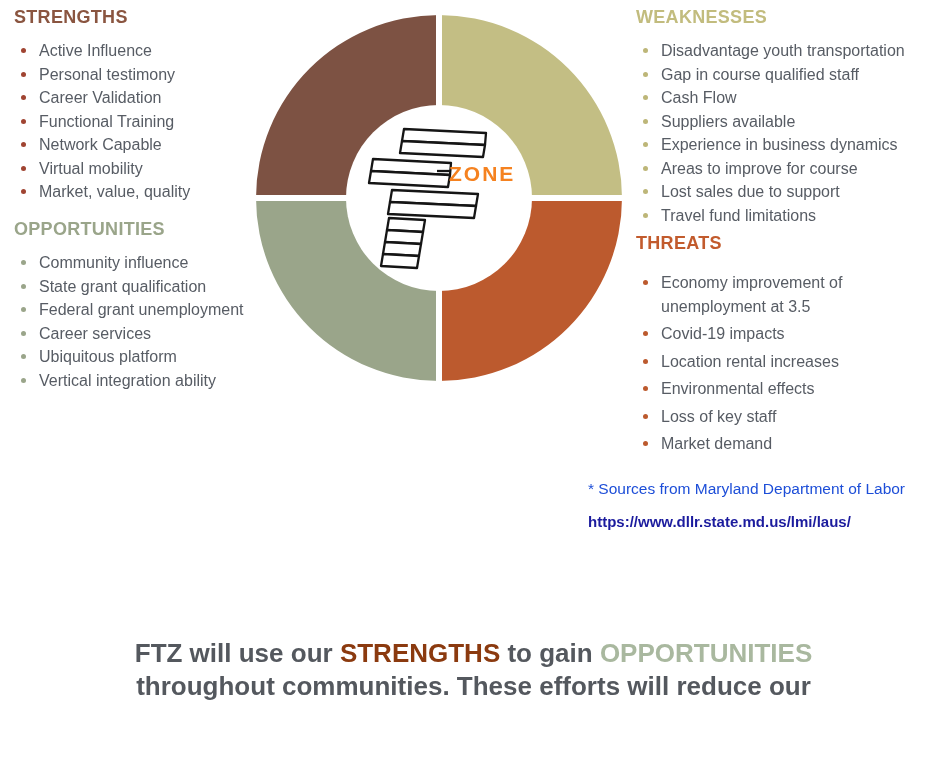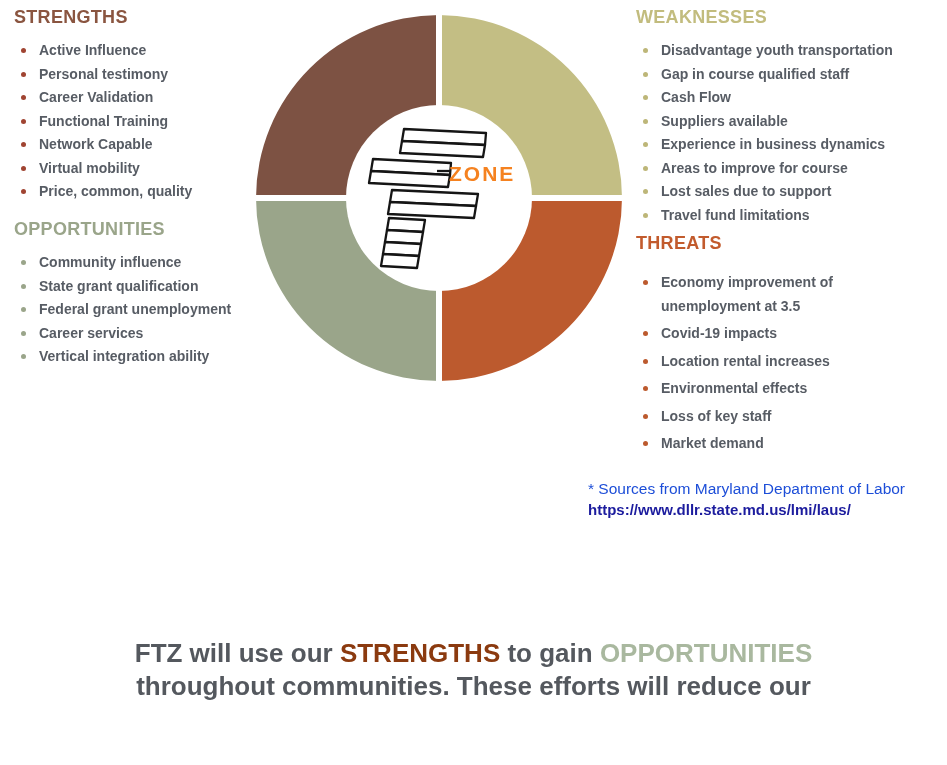--- a/index.html
+++ b/index.html
@@ -5,23 +5,22 @@
   * { margin:0; padding:0; box-sizing:border-box; }
   body { background:#ffffff; font-family:"Liberation Sans", sans-serif; }
   .canvas {
     position:relative; width:947px; height:765px; background:#ffffff;
     margin:0 auto; overflow:hidden;
   }
   .panel { position:absolute; }
   .panel h2 { font-size:18px; font-weight:bold; letter-spacing:0.3px; margin:0 0 11px 0; }
   .panel ul { list-style:none; }
   .panel li {
-    position:relative; padding-left:25px; font-size:14px; line-height:23.5px;
+    position:relative; padding-left:25px; font-size:16px; line-height:23.5px;
     color:#575C64;
-    font-weight:bold;
   }
   .panel li::before {
     content:""; position:absolute; left:7px; top:9px; width:5px; height:5px;
     border-radius:50%; background:currentColor;
   }
   .panel li span { color:#575C64; }
   
   .strengths h2     { color:#8A5540; }
   .strengths li     { color:#A04432; }
   .weaknesses h2    { color:#C2BC7E; }
@@ -33,21 +32,21 @@
 
   .pos-strengths     { left:14px;  top:7px;   width:255px; }
   .pos-opportunities { left:14px;  top:219px; width:265px; }
   .pos-weaknesses    { left:636px; top:7px;   width:308px; }
   .pos-threats       { left:636px; top:233px; width:250px; }
 
   .donut-wrap { position:absolute; left:253px; top:12px; width:372px; height:372px; }
 
   .source-block { position:absolute; left:588px; top:478px; width:350px; }
   .source-note { font-size:15.5px; color:#1d4ed8; line-height:21px; }
-  .source-link { font-size:15px; font-weight:bold; color:#1C1C9E; text-decoration:none; line-height:22px; display:inline-block; }
+  .source-link { font-size:15px; font-weight:bold; color:#1C1C9E; text-decoration:none; line-height:22px; display:inline-block;margin-top:12px; }
 
   .summary {
     position:absolute; left:0; top:637px; width:947px; text-align:center;
     font-size:26px; font-weight:bold; line-height:33px; color:#54585E;
   }
   .seg-gray          { color:#54585E; }
   .seg-strengths     { color:#8B3A0F; }
   .seg-opportunities { color:#A9B89F; }
   .seg-weaknesses    { color:#C5C083; }
   .seg-threats       { color:#BF4F16; }
@@ -59,31 +58,32 @@
 
   <div class="panel strengths pos-strengths">
     <h2>STRENGTHS</h2>
     <ul>
       <li><span>Active Influence</span></li>
       <li><span>Personal testimony</span></li>
       <li><span>Career Validation</span></li>
       <li><span>Functional Training</span></li>
       <li><span>Network Capable</span></li>
       <li><span>Virtual mobility</span></li>
-      <li><span>Price, common, quality</span></li>
+      <li><span>Market, value, quality</span></li>
     </ul>
   </div>
 
   <div class="panel opportunities pos-opportunities">
     <h2>OPPORTUNITIES</h2>
     <ul>
       <li><span>Community influence</span></li>
       <li><span>State grant qualification</span></li>
       <li><span>Federal grant unemployment</span></li>
       <li><span>Career services</span></li>
+      <li><span>Ubiquitous platform</span></li>
       <li><span>Vertical integration ability</span></li>
     </ul>
   </div>
 
   <div class="panel weaknesses pos-weaknesses">
     <h2>WEAKNESSES</h2>
     <ul>
       <li><span>Disadvantage youth transportation</span></li>
       <li><span>Gap in course qualified staff</span></li>
       <li><span>Cash Flow</span></li>

